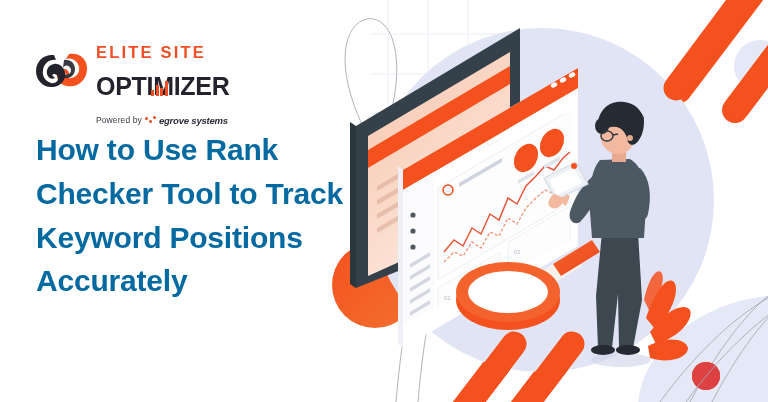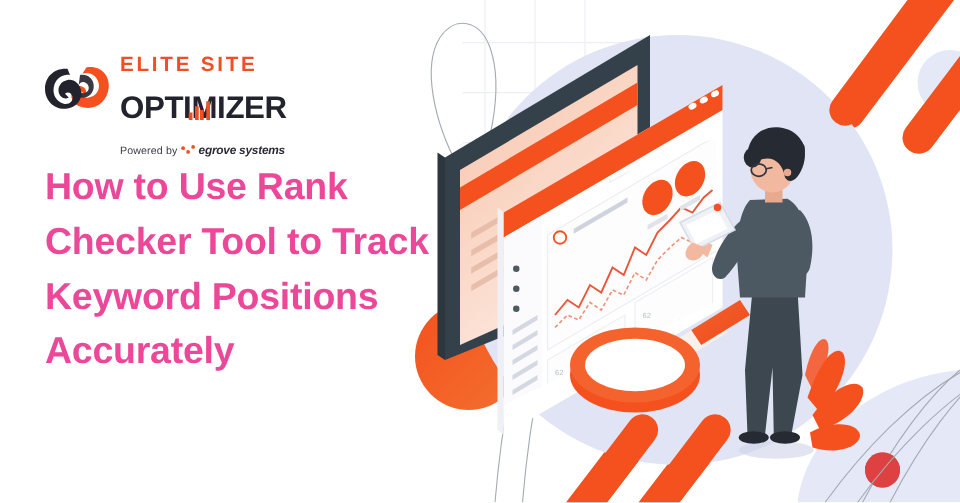--- a/index.html
+++ b/index.html
@@ -72,21 +72,21 @@
   .eg-dots i { position:absolute; width:3px; height:3px; border-radius:50%; background:#f04e23; }
   .eg-name { font-weight:bold; color:#2b2b36; font-size:9.5px; letter-spacing:-0.2px;font-style:italic; }
 
   .headline {
     position:absolute;
     left:36px; top:128px;
     width:330px;
     font-size:30px;
     font-weight:bold;
     line-height:1.46;
-    color:#ec4899;
+    color:#0369a1;
     letter-spacing:-0.2px;
     z-index:40;
   }
 
   
   .stage {
     position:absolute;
     left:330px; top:0;
     width:438px; height:402px;
     z-index:10;

